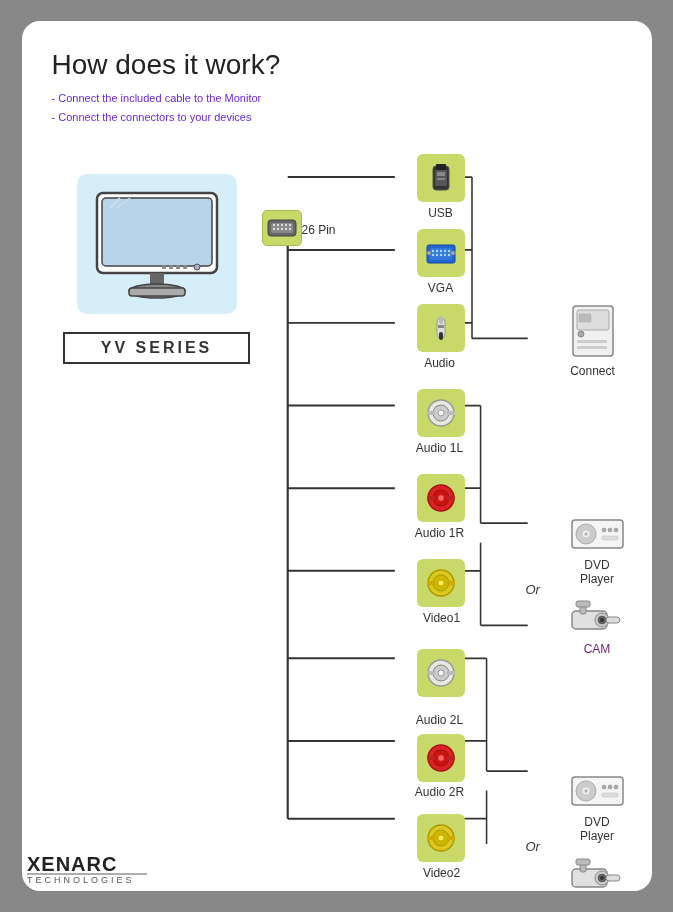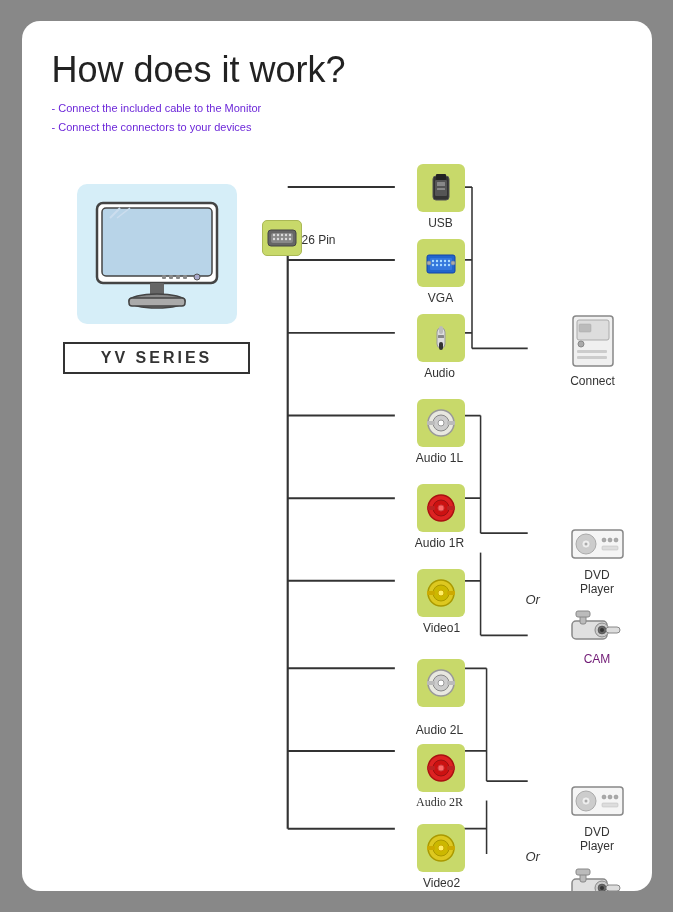--- a/index.html
+++ b/index.html
@@ -15,21 +15,21 @@
     .card {
       width: 630px;
       height: 870px;
       background: #fff;
       border-radius: 18px;
       padding: 28px 30px 20px 30px;
       position: relative;
       overflow: hidden;
     }
     .title {
-      font-size: 36px;
+      font-size: 28px;
       font-weight: 300;
       color: #222;
       margin-bottom: 8px;
     }
     .subtitle {
       font-size: 11px;
       color: #6d28d9;
       line-height: 1.7;
       margin-bottom: 18px;
     }
@@ -315,21 +315,21 @@
 
       <div class="connector-icon" style="top:590px; left:155px;">
         <svg width="36" height="36" viewBox="0 0 36 36">
           <circle cx="18" cy="18" r="13" fill="#dd2222" stroke="#aa1111" stroke-width="1.5"></circle>
           <circle cx="18" cy="18" r="8" fill="#cc1111" stroke="#991111" stroke-width="1"></circle>
           <circle cx="18" cy="18" r="3" fill="#ff6666" stroke="#cc4444" stroke-width="1"></circle>
           <rect x="4" y="16" width="8" height="4" rx="1" fill="#bb2222"></rect>
           <rect x="24" y="16" width="8" height="4" rx="1" fill="#bb2222"></rect>
         </svg>
       </div>
-      <div class="connector-label" style="top:641px; left:148px; width:60px;font-family:Liberation Serif, serif;">Audio 2R</div>
+      <div class="connector-label" style="top:641px; left:148px; width:60px;">Audio 2R</div>
 
       <div class="connector-icon" style="top:670px; left:155px;">
         <svg width="36" height="36" viewBox="0 0 36 36">
           <circle cx="18" cy="18" r="13" fill="#ddc820" stroke="#aa9900" stroke-width="1.5"></circle>
           <circle cx="18" cy="18" r="8" fill="#ccb800" stroke="#aa9900" stroke-width="1"></circle>
           <circle cx="18" cy="18" r="3" fill="#ffee66" stroke="#ccaa00" stroke-width="1"></circle>
           <rect x="4" y="16" width="8" height="4" rx="1" fill="#ccaa00"></rect>
           <rect x="24" y="16" width="8" height="4" rx="1" fill="#ccaa00"></rect>
         </svg>
       </div>
@@ -410,13 +410,22 @@
           <rect x="36" y="18" width="14" height="6" rx="3" fill="#ddd" stroke="#888" stroke-width="1"></rect>
         </svg>
 
       </div>
 
       <div style="position:absolute; top:695px; left:264px; font-size:13px; color:#333; font-style:italic;">Or</div>
 
     </div>
   </div>
 
+  <div class="xenarc-logo">
+    <svg width="130" height="40" viewBox="0 0 130 40">
+
+      <text x="5" y="24" font-family="Arial Black, Arial" font-weight="900" font-size="20" fill="#222" letter-spacing="1">XENARC</text>
+      <text x="5" y="36" font-family="Arial, sans-serif" font-weight="400" font-size="9" fill="#555" letter-spacing="3">TECHNOLOGIES</text>
+
+      <line x1="5" y1="27" x2="125" y2="27" stroke="#333" stroke-width="0.8"></line>
+    </svg>
+  </div>
 </div>
 
 </body></html>

